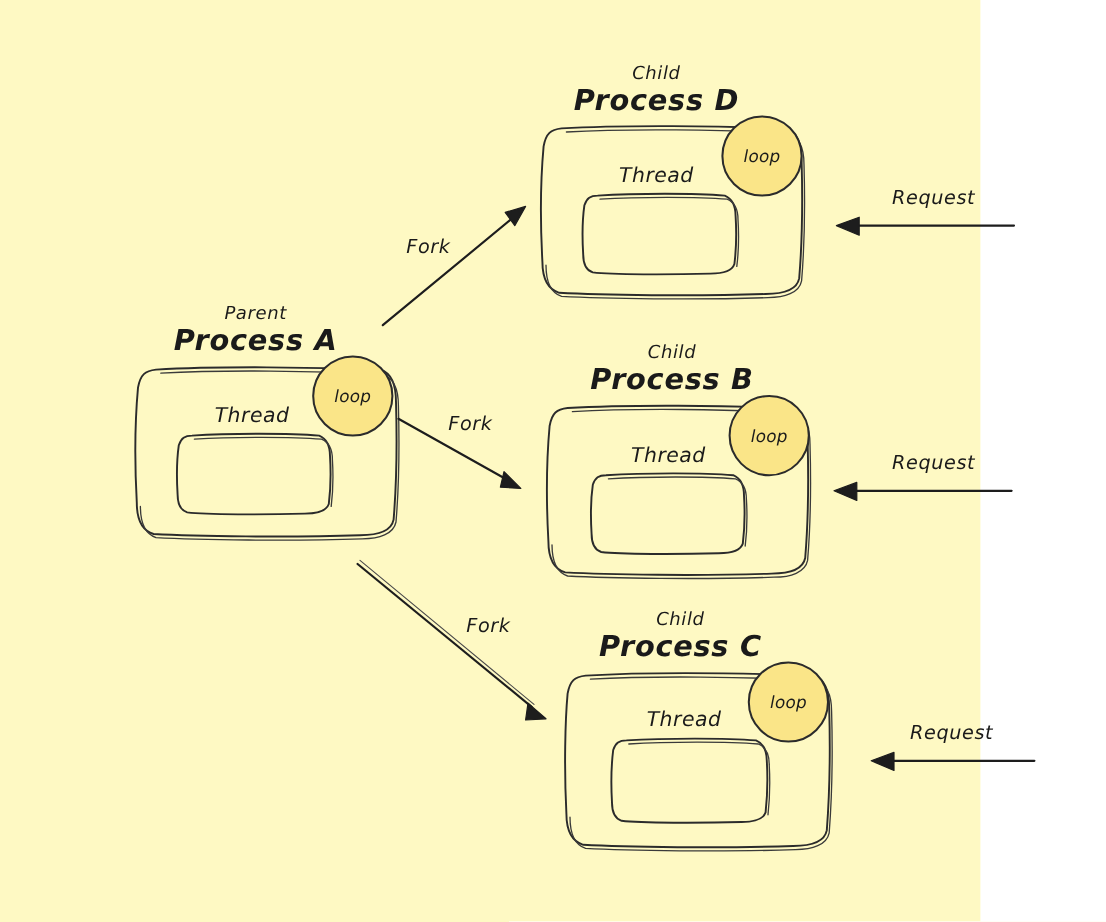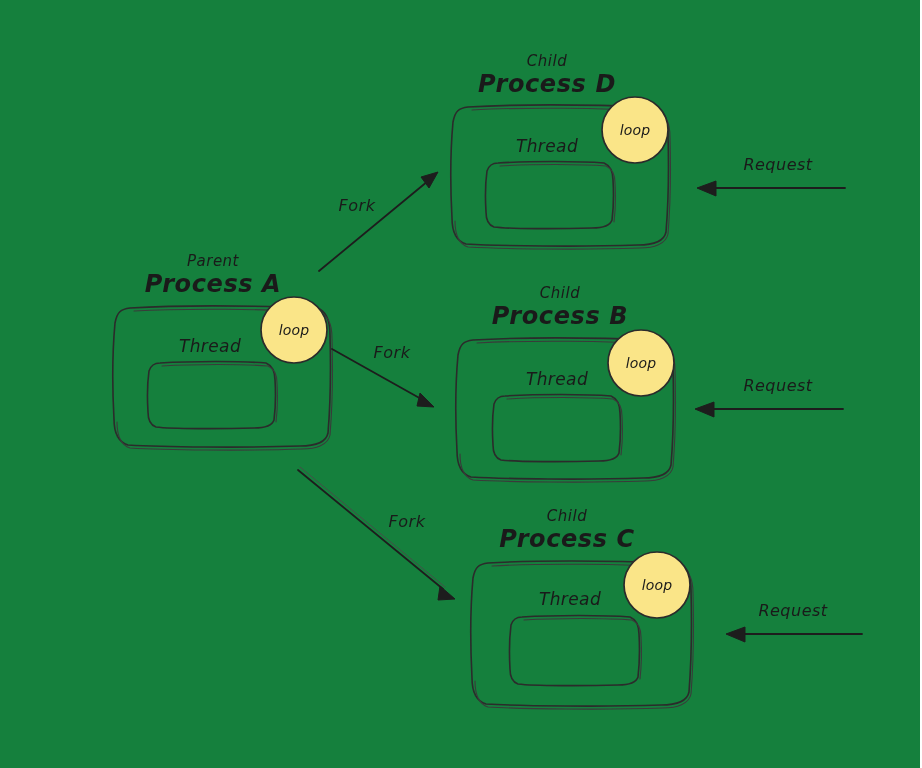--- a/index.html
+++ b/index.html
@@ -9,23 +9,23 @@
     background: #ffffff;
   }
   body {
     width: 922px;
     height: 768px;
     overflow: hidden;
     font-family: "DejaVu Sans", sans-serif;
   }
   #canvas {
     position: relative;
-    width: 920px;
+    width: 817px;
     height: 768px;
-    background: #15803d;
+    background: #fef9c3;
   }
   svg#diagram {
     position: absolute;
     left: 0;
     top: 0;
     width: 922px;
     height: 768px;
   }
   .sketch-stroke {
     fill: none;

